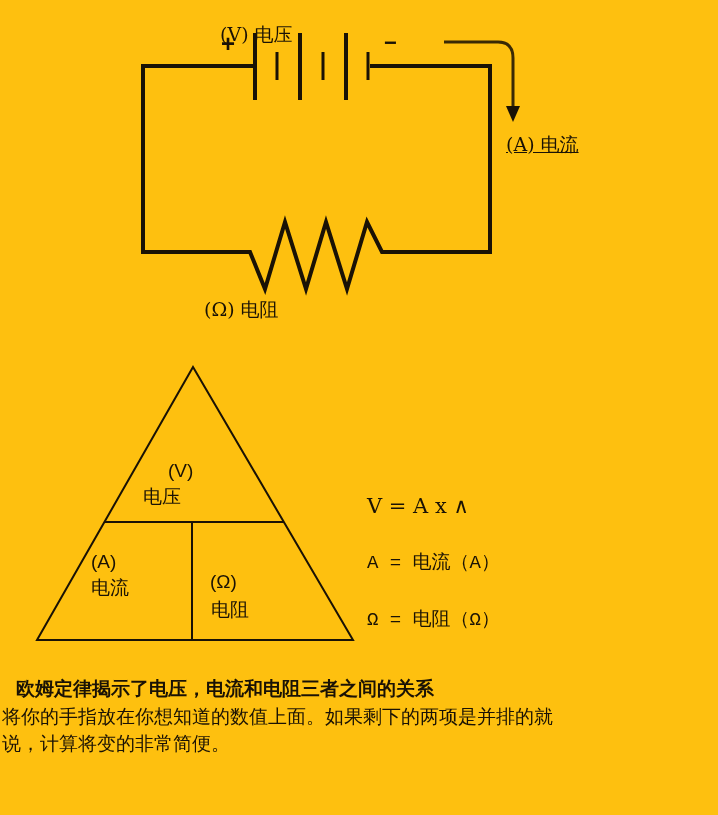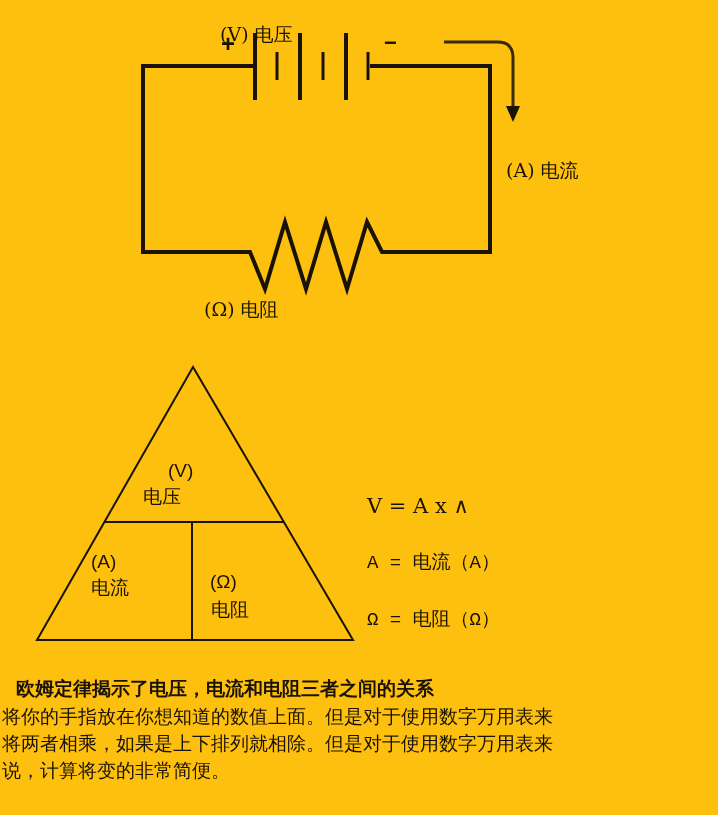--- a/index.html
+++ b/index.html
@@ -40,34 +40,33 @@
   <g stroke="#1a1205" stroke-width="2" fill="none">
     <polygon points="193,367 37,640 353,640"></polygon>
     <line x1="105" y1="522" x2="284" y2="522"></line>
     <line x1="192" y1="522" x2="192" y2="641"></line>
   </g>
 </svg>
 
 <span class="abs serif lbl" style="left:220px;top:22px;">(V)  电压</span>
 <span class="abs sans" style="left:221px;top:30px;font-size:24px;font-weight:bold;">+</span>
 <span class="abs sans" style="left:384px;top:30px;font-size:22px;font-weight:bold;">−</span>
-<span class="abs serif lbl" style="left:506px;top:158px;">(A)  电流</span>
+<span class="abs serif lbl" style="left:506px;top:132px;text-decoration:underline;">(A)  电流</span>
 <span class="abs serif lbl" style="left:204px;top:297px;">(Ω)  电阻</span>
 
 <div class="abs sans tri-lbl" style="left:168px;top:459px;">(V)</div>
 <div class="abs sans tri-lbl" style="left:143px;top:485px;">电压</div>
 <div class="abs sans tri-lbl" style="left:91px;top:550px;">(A)</div>
 <div class="abs sans tri-lbl" style="left:91px;top:576px;">电流</div>
 <div class="abs sans tri-lbl" style="left:210px;top:570px;">(Ω)</div>
 <div class="abs sans tri-lbl" style="left:211px;top:598px;">电阻</div>
 
 <div class="abs" style="left:367px;top:464px;">
   <div class="serif formula" style="font-size:21px;">V = A x ∧</div>
   <div class="mono formula">A = 电流（A）</div>
   <div class="mono formula">Ω = 电阻（Ω）</div>
 </div>
 
 <div class="abs sans heading" style="left:2px;top:676px;padding-left:14px;">欧姆定律揭示了电压，电流和电阻三者之间的关系</div>
 <div class="abs serif para" style="left:2px;top:703px;">
-  <div>将你的手指放在你想知道的数值上面。但是对于使用数字万用表来</div>
-  <div>将两者相乘，如果是上下排列就相除。但是对于使用数字万用表来</div>
+  <div>将你的手指放在你想知道的数值上面。如果剩下的两项是并排的就</div>
   <div>说，计算将变的非常简便。</div>
 </div>
 
 </body></html>

